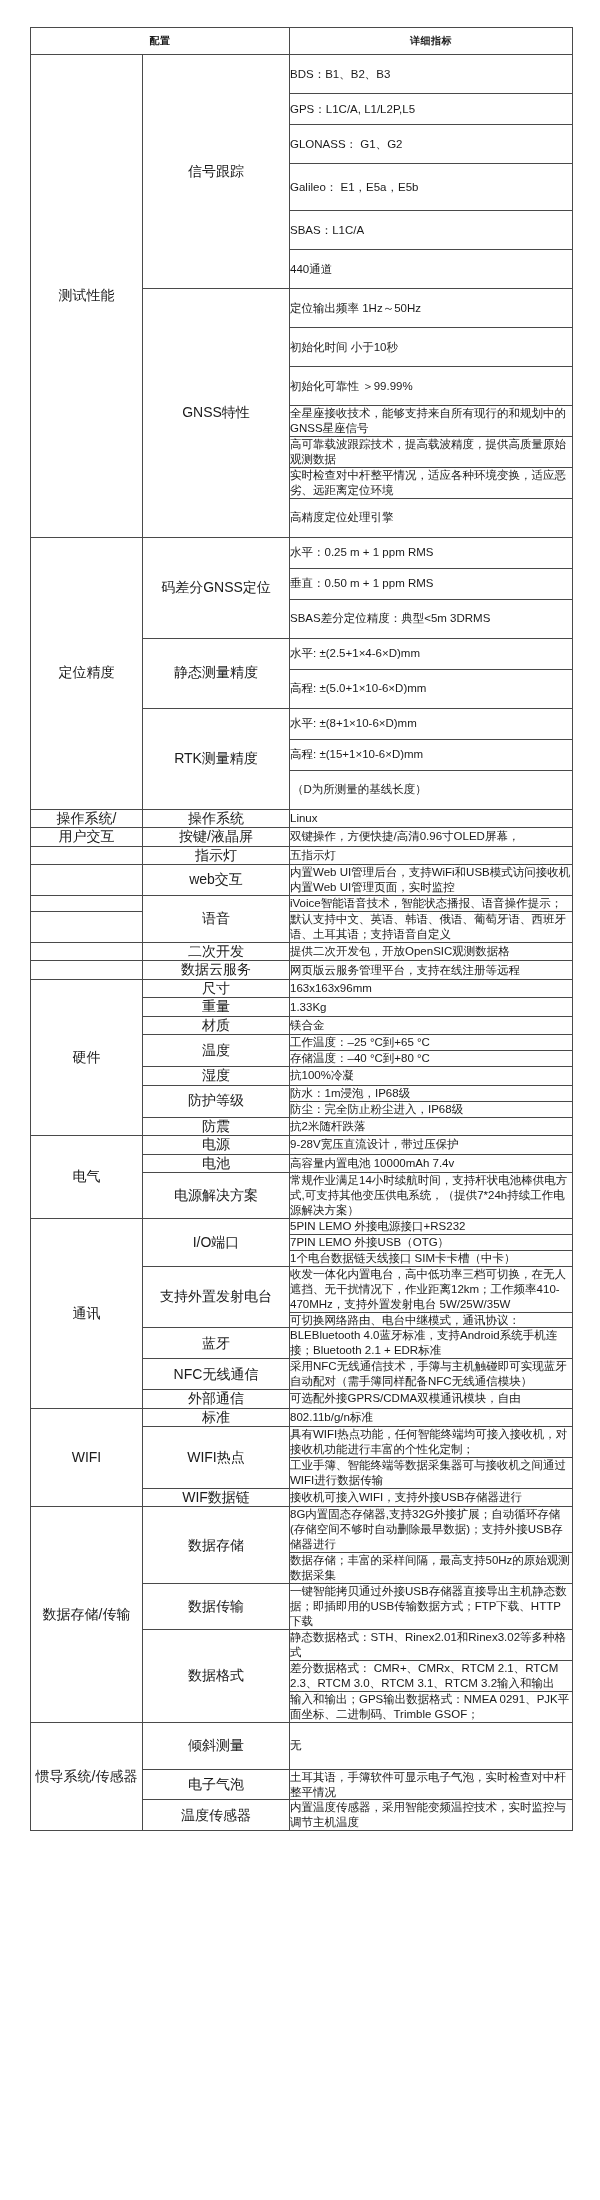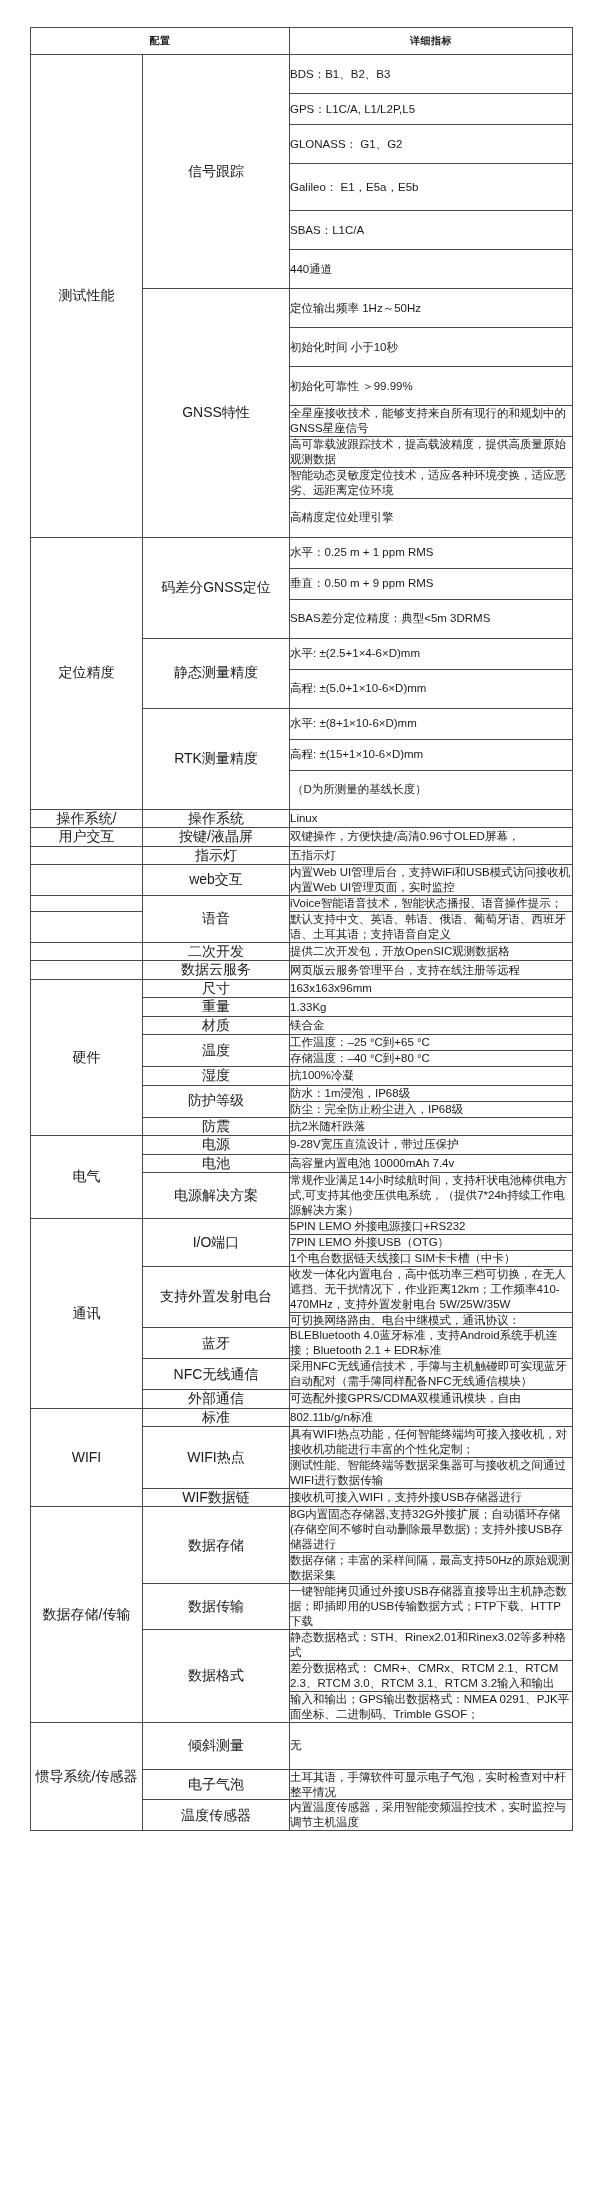--- a/index.html
+++ b/index.html
@@ -116,32 +116,32 @@
         <tr>
           <td class="val tall2">初始化可靠性 ＞99.99%</td>
         </tr>
         <tr>
           <td class="val wrap">全星座接收技术，能够支持来自所有现行的和规划中的GNSS星座信号</td>
         </tr>
         <tr>
           <td class="val wrap">高可靠载波跟踪技术，提高载波精度，提供高质量原始观测数据</td>
         </tr>
         <tr>
-          <td class="val wrap">智能动态灵敏度定位技术，适应各种环境变换，适应恶劣、远距离定位环境</td>
+          <td class="val wrap">实时检查对中杆整平情况，适应各种环境变换，适应恶劣、远距离定位环境</td>
         </tr>
         <tr>
           <td class="val tall2">高精度定位处理引擎</td>
         </tr>
         <tr>
           <td class="cat" rowspan="8">定位精度</td>
           <td class="sub" rowspan="3">码差分GNSS定位</td>
           <td class="val tall1">水平：0.25 m + 1 ppm RMS</td>
         </tr>
         <tr>
-          <td class="val tall1">垂直：0.50 m + 9 ppm RMS</td>
+          <td class="val tall1">垂直：0.50 m + 1 ppm RMS</td>
         </tr>
         <tr>
           <td class="val tall2">SBAS差分定位精度：典型&lt;5m 3DRMS</td>
         </tr>
         <tr>
           <td class="sub" rowspan="2">静态测量精度</td>
           <td class="val tall1">水平: ±(2.5+1×4-6×D)mm</td>
         </tr>
         <tr>
           <td class="val tall2">高程: ±(5.0+1×10-6×D)mm</td>
@@ -276,21 +276,21 @@
         <tr>
           <td class="cat" rowspan="4">WIFI</td>
           <td class="sub" rowspan="1">标准</td>
           <td class="val">802.11b/g/n标准</td>
         </tr>
         <tr>
           <td class="sub" rowspan="2">WIFI热点</td>
           <td class="val wrap">具有WIFI热点功能，任何智能终端均可接入接收机，对接收机功能进行丰富的个性化定制；</td>
         </tr>
         <tr>
-          <td class="val wrap">测试性能、智能终端等数据采集器可与接收机之间通过WIFI进行数据传输</td>
+          <td class="val wrap">工业手簿、智能终端等数据采集器可与接收机之间通过WIFI进行数据传输</td>
         </tr>
         <tr>
           <td class="sub" rowspan="1">WIF数据链</td>
           <td class="val wrap">接收机可接入WIFI，支持外接USB存储器进行</td>
         </tr>
         <tr>
           <td class="cat" rowspan="6">数据存储/传输</td>
           <td class="sub" rowspan="2">数据存储</td>
           <td class="val wrap">8G内置固态存储器,支持32G外接扩展；自动循环存储(存储空间不够时自动删除最早数据)；支持外接USB存储器进行</td>
         </tr>

